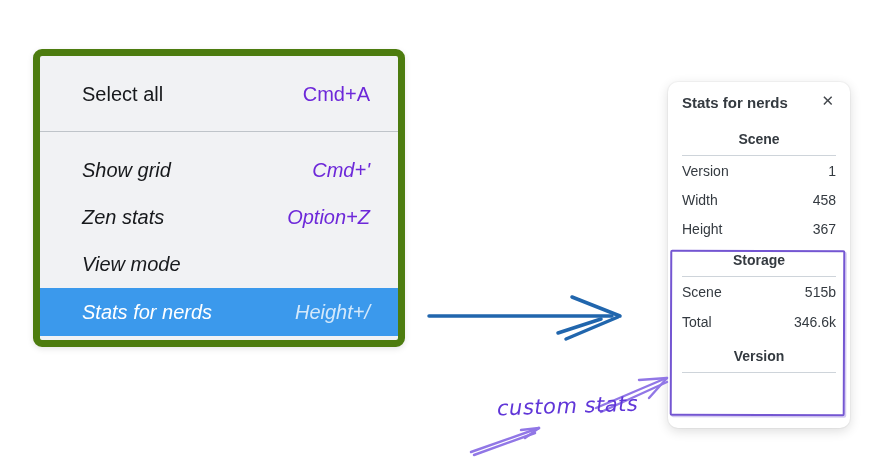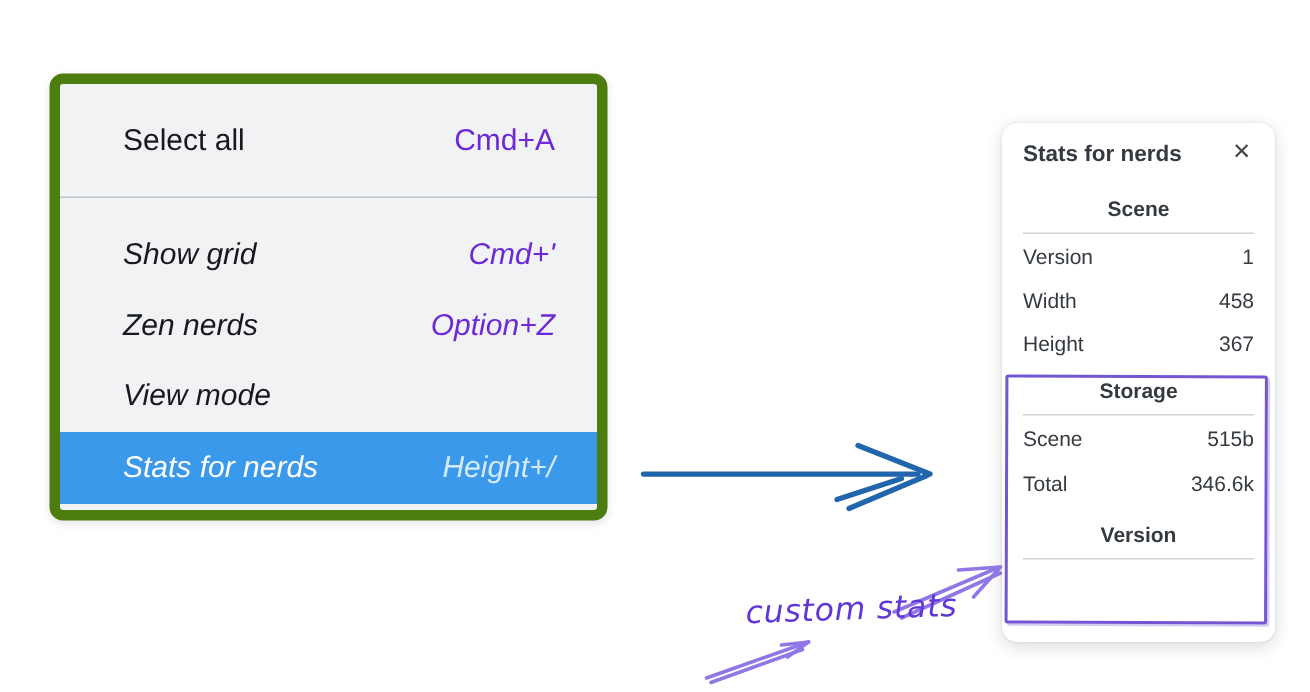--- a/index.html
+++ b/index.html
@@ -80,21 +80,21 @@
         <span class="shortcut">Cmd+A</span>
       </div>
     </div>
     <div class="menu-divider"></div>
     <div class="menu-section-bottom">
       <div class="menu-row">
         <span>Show grid</span>
         <span class="shortcut">Cmd+'</span>
       </div>
       <div class="menu-row">
-        <span>Zen nerds</span>
+        <span>Zen stats</span>
         <span class="shortcut">Option+Z</span>
       </div>
       <div class="menu-row">
         <span>View mode</span>
       </div>
       <div class="menu-row highlighted">
         <span>Stats for nerds</span>
         <span class="shortcut">Height+/</span>
       </div>
     </div>

